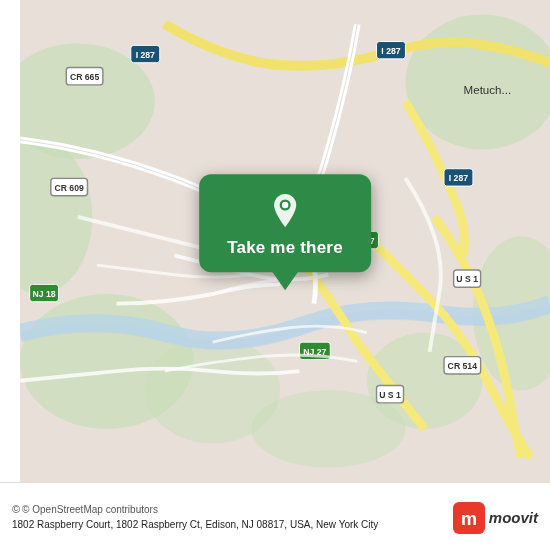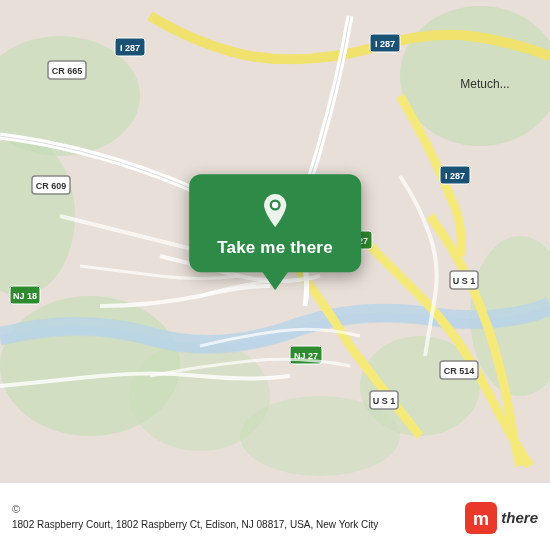--- a/index.html
+++ b/index.html
@@ -5,20 +5,21 @@
     * { margin: 0; padding: 0; box-sizing: border-box; }
     body { width: 550px; height: 550px; overflow: hidden; font-family: Arial, sans-serif; background: #fff; }
 
     #app { width: 550px; height: 550px; display: flex; flex-direction: column; }
 
     #map-container {
       position: relative;
       flex: 1;
       overflow: hidden;
       background: #e8e0d8;
+      margin-left: 20px;
     }
 
     
     #map-svg {
       width: 100%;
       height: 100%;
       position: absolute;
       top: 0; left: 0;
     }
 
@@ -227,25 +228,26 @@
         </svg>
         <button id="take-me-there-btn">Take me there</button>
       </div>
     </div>
   </div>
 
   <div id="bottom-bar">
     <div id="bottom-left">
       <div id="osm-credit">
         <span class="copy">©</span>
+        <span>© OpenStreetMap contributors</span>
       </div>
       <div id="address-text">1802 Raspberry Court, 1802 Raspberry Ct, Edison, NJ 08817, USA, New York City</div>
     </div>
     <div id="moovit-logo">
 
       <svg id="moovit-m" viewBox="0 0 32 32" xmlns="http://www.w3.org/2000/svg">
         <rect width="32" height="32" rx="6" fill="#e8392a"></rect>
         <text x="16" y="23" text-anchor="middle" fill="#fff" font-size="18" font-weight="bold" font-family="Arial">m</text>
       </svg>
-      <span id="moovit-text">there</span>
+      <span id="moovit-text">moovit</span>
     </div>
   </div>
 </div>
 
 </body></html>

